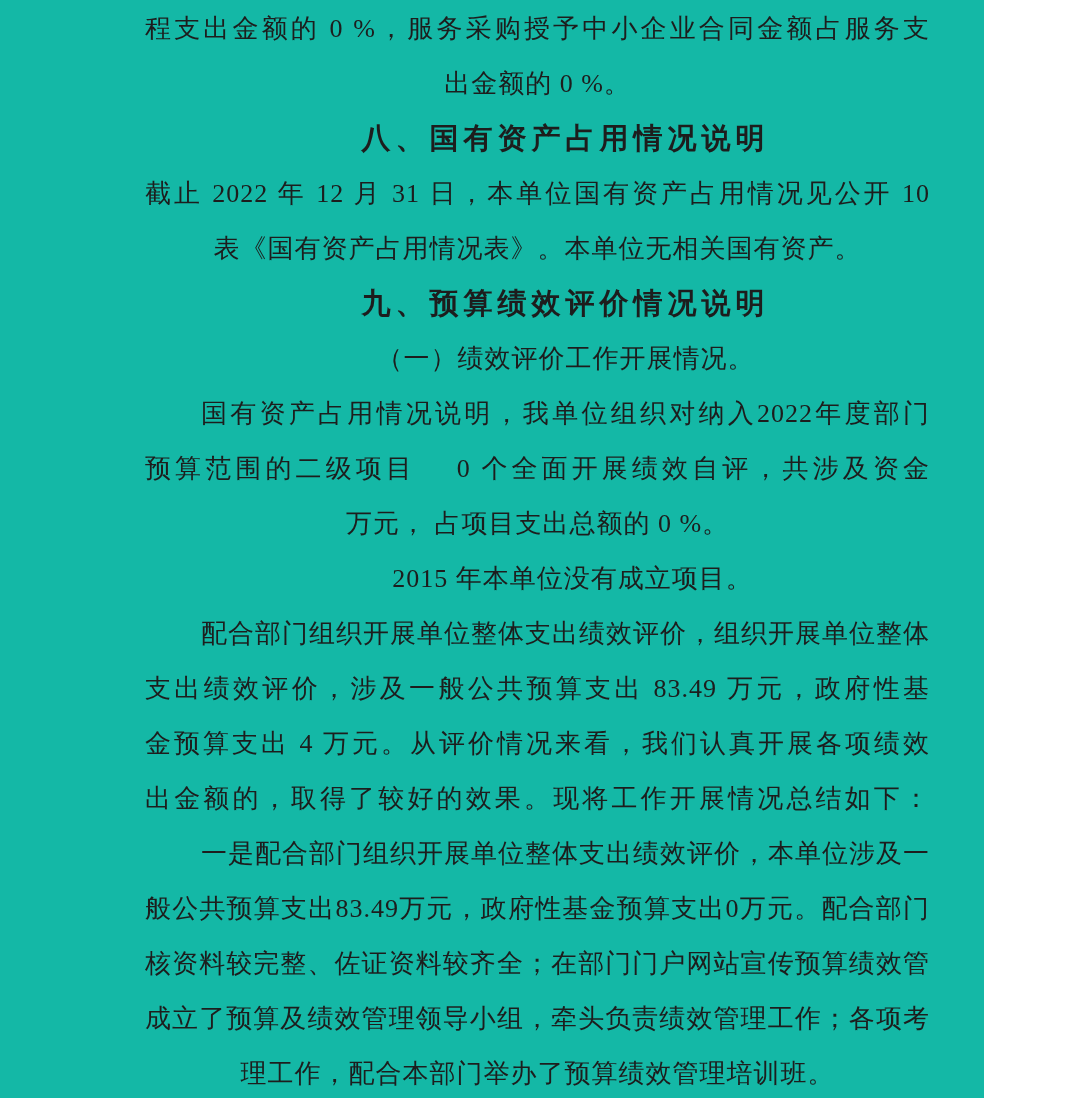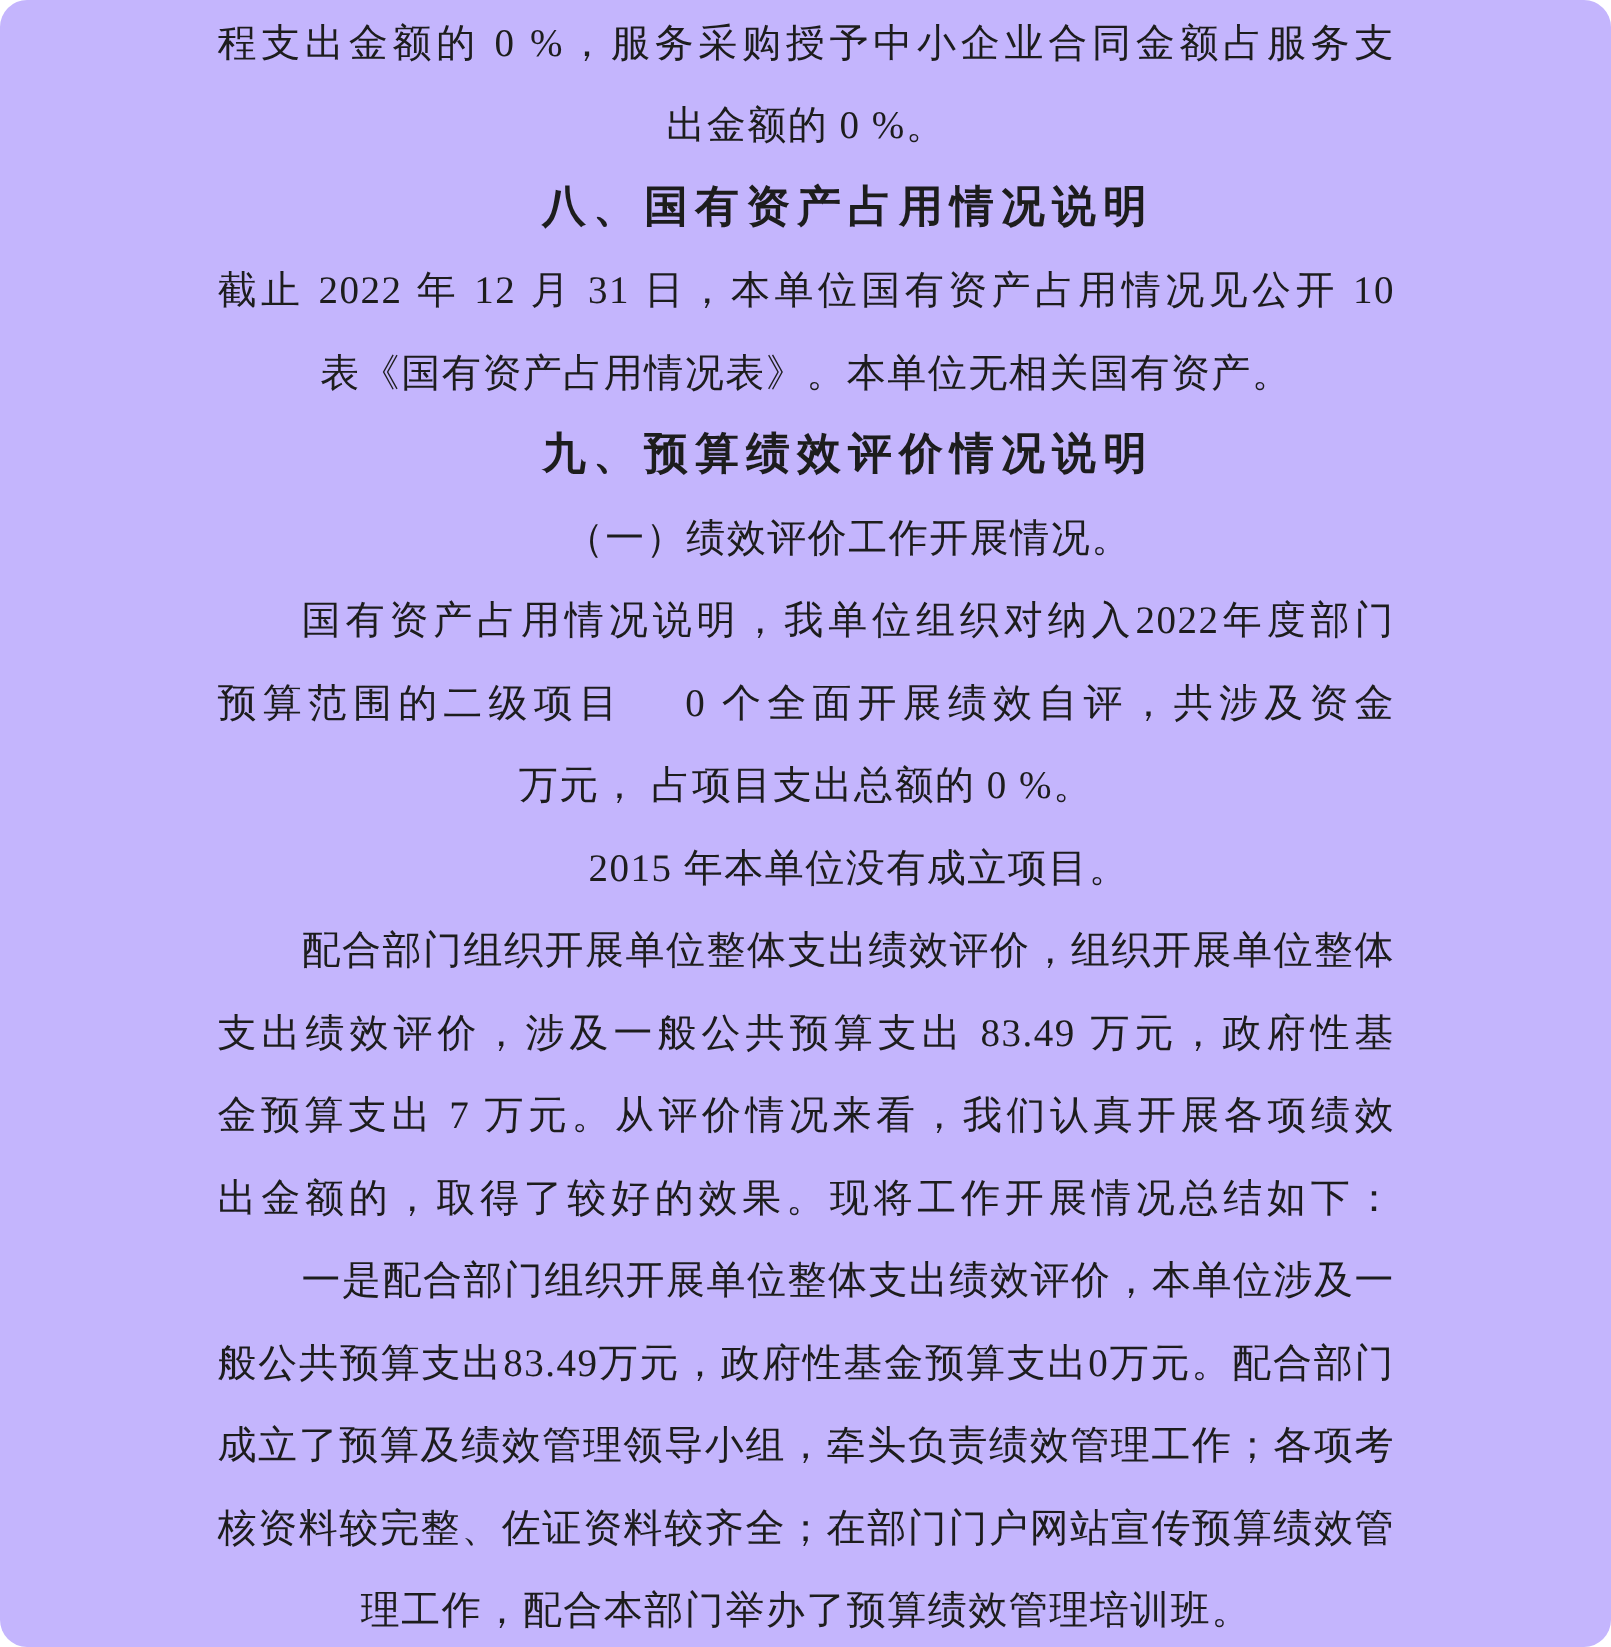--- a/index.html
+++ b/index.html
@@ -2,25 +2,24 @@
 <html><head>
 <meta charset="utf-8">
 <style>
   html, body {
     margin: 0;
     padding: 0;
     background: #ffffff;
   }
   .page {
     position: relative;
-    width: 1074px;
+    width: 984px;
     height: 1098px;
-    background: #c4b5fd;
+    background: #14b8a6;
     overflow: hidden;
-    border-radius: 18px;
   }
   .doc {
     box-sizing: border-box;
     width: 1074px;
     height: 1098px;
     padding: 1px 144px 0 145px;
   }
   .line {
     box-sizing: border-box;
     height: 55px;
@@ -55,21 +54,21 @@
       <div class="line justify" style="padding-left: 0px;">截止 2022 年 12 月 31 日，本单位国有资产占用情况见公开 10</div>
       <div class="line" style="padding-left: 0px;">表《国有资产占用情况表》。本单位无相关国有资产。</div>
       <div class="line heading" style="padding-left: 56px;">九、预算绩效评价情况说明</div>
       <div class="line" style="padding-left: 56px;">（一）绩效评价工作开展情况。</div>
       <div class="line justify" style="padding-left: 56px;">国有资产占用情况说明，我单位组织对纳入2022年度部门</div>
       <div class="line justify" style="padding-left: 0px;">预算范围的二级项目　 0 个全面开展绩效自评，共涉及资金</div>
       <div class="line" style="padding-left: 0px;">万元， 占项目支出总额的 0 %。</div>
       <div class="line" style="padding-left: 70px;">2015 年本单位没有成立项目。</div>
       <div class="line justify" style="padding-left: 56px;">配合部门组织开展单位整体支出绩效评价，组织开展单位整体</div>
       <div class="line justify" style="padding-left: 0px;">支出绩效评价，涉及一般公共预算支出 83.49 万元，政府性基</div>
-      <div class="line justify" style="padding-left: 0px;">金预算支出 7 万元。从评价情况来看，我们认真开展各项绩效</div>
+      <div class="line justify" style="padding-left: 0px;">金预算支出 4 万元。从评价情况来看，我们认真开展各项绩效</div>
       <div class="line justify" style="padding-left: 0px;">出金额的，取得了较好的效果。现将工作开展情况总结如下：</div>
       <div class="line justify" style="padding-left: 56px;">一是配合部门组织开展单位整体支出绩效评价，本单位涉及一</div>
       <div class="line justify" style="padding-left: 0px;">般公共预算支出83.49万元，政府性基金预算支出0万元。配合部门</div>
+      <div class="line justify" style="padding-left: 0px;">核资料较完整、佐证资料较齐全；在部门门户网站宣传预算绩效管</div>
       <div class="line justify" style="padding-left: 0px;">成立了预算及绩效管理领导小组，牵头负责绩效管理工作；各项考</div>
-      <div class="line justify" style="padding-left: 0px;">核资料较完整、佐证资料较齐全；在部门门户网站宣传预算绩效管</div>
       <div class="line" style="padding-left: 0px;">理工作，配合本部门举办了预算绩效管理培训班。</div>
     </div>
 </div>
 
 </body></html>

